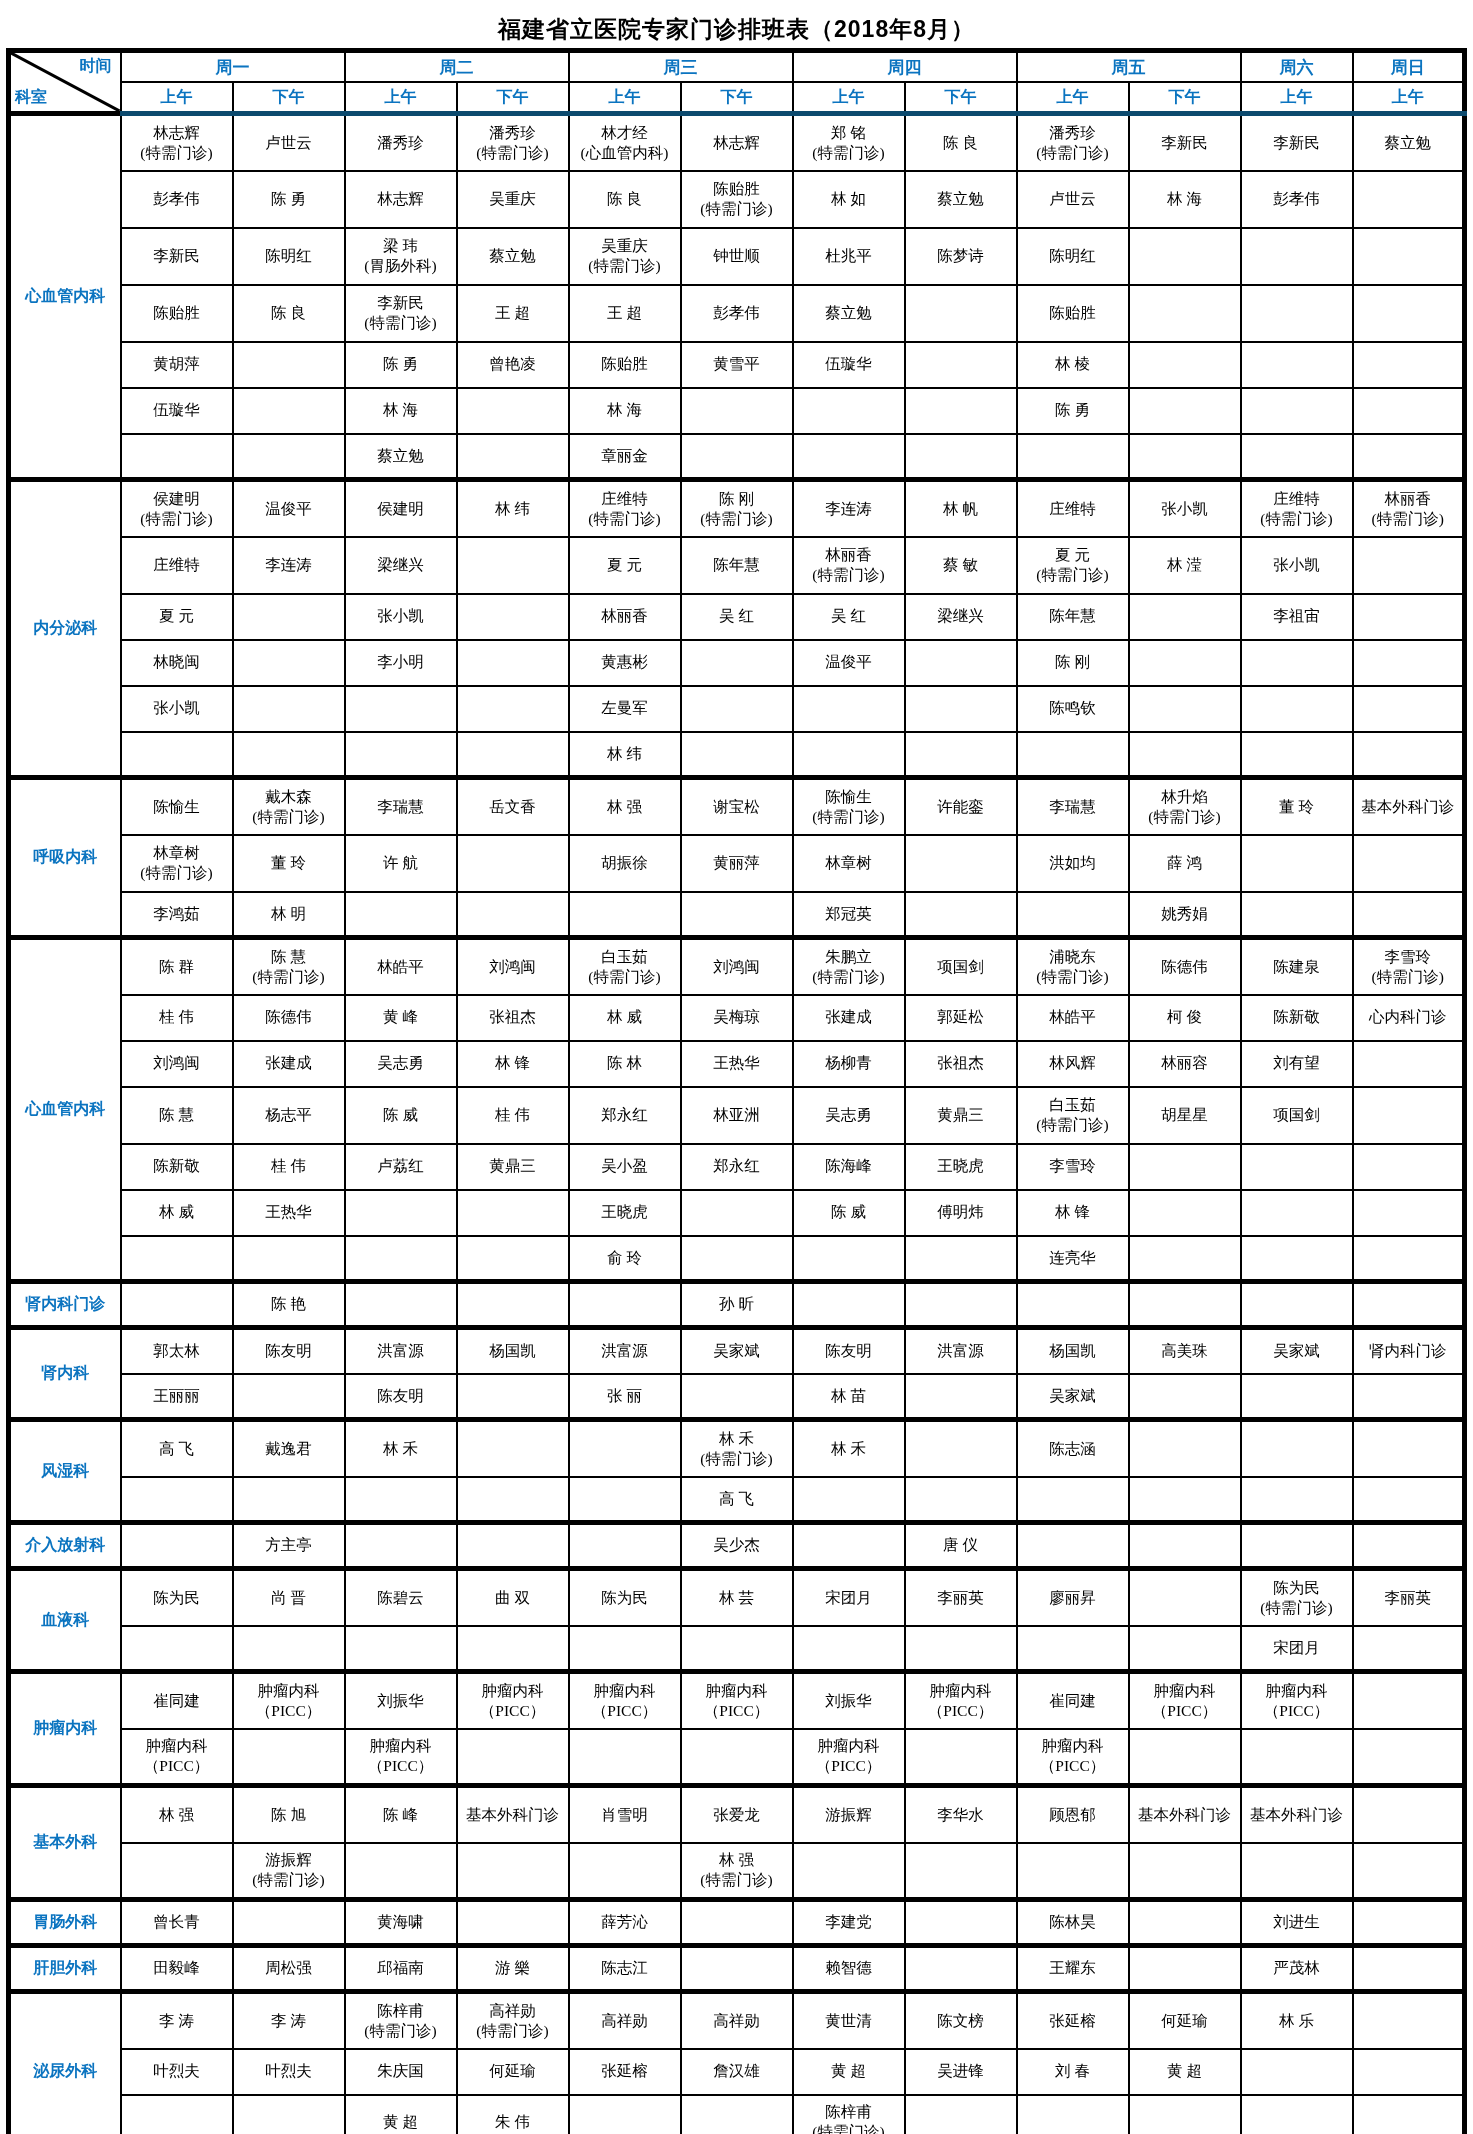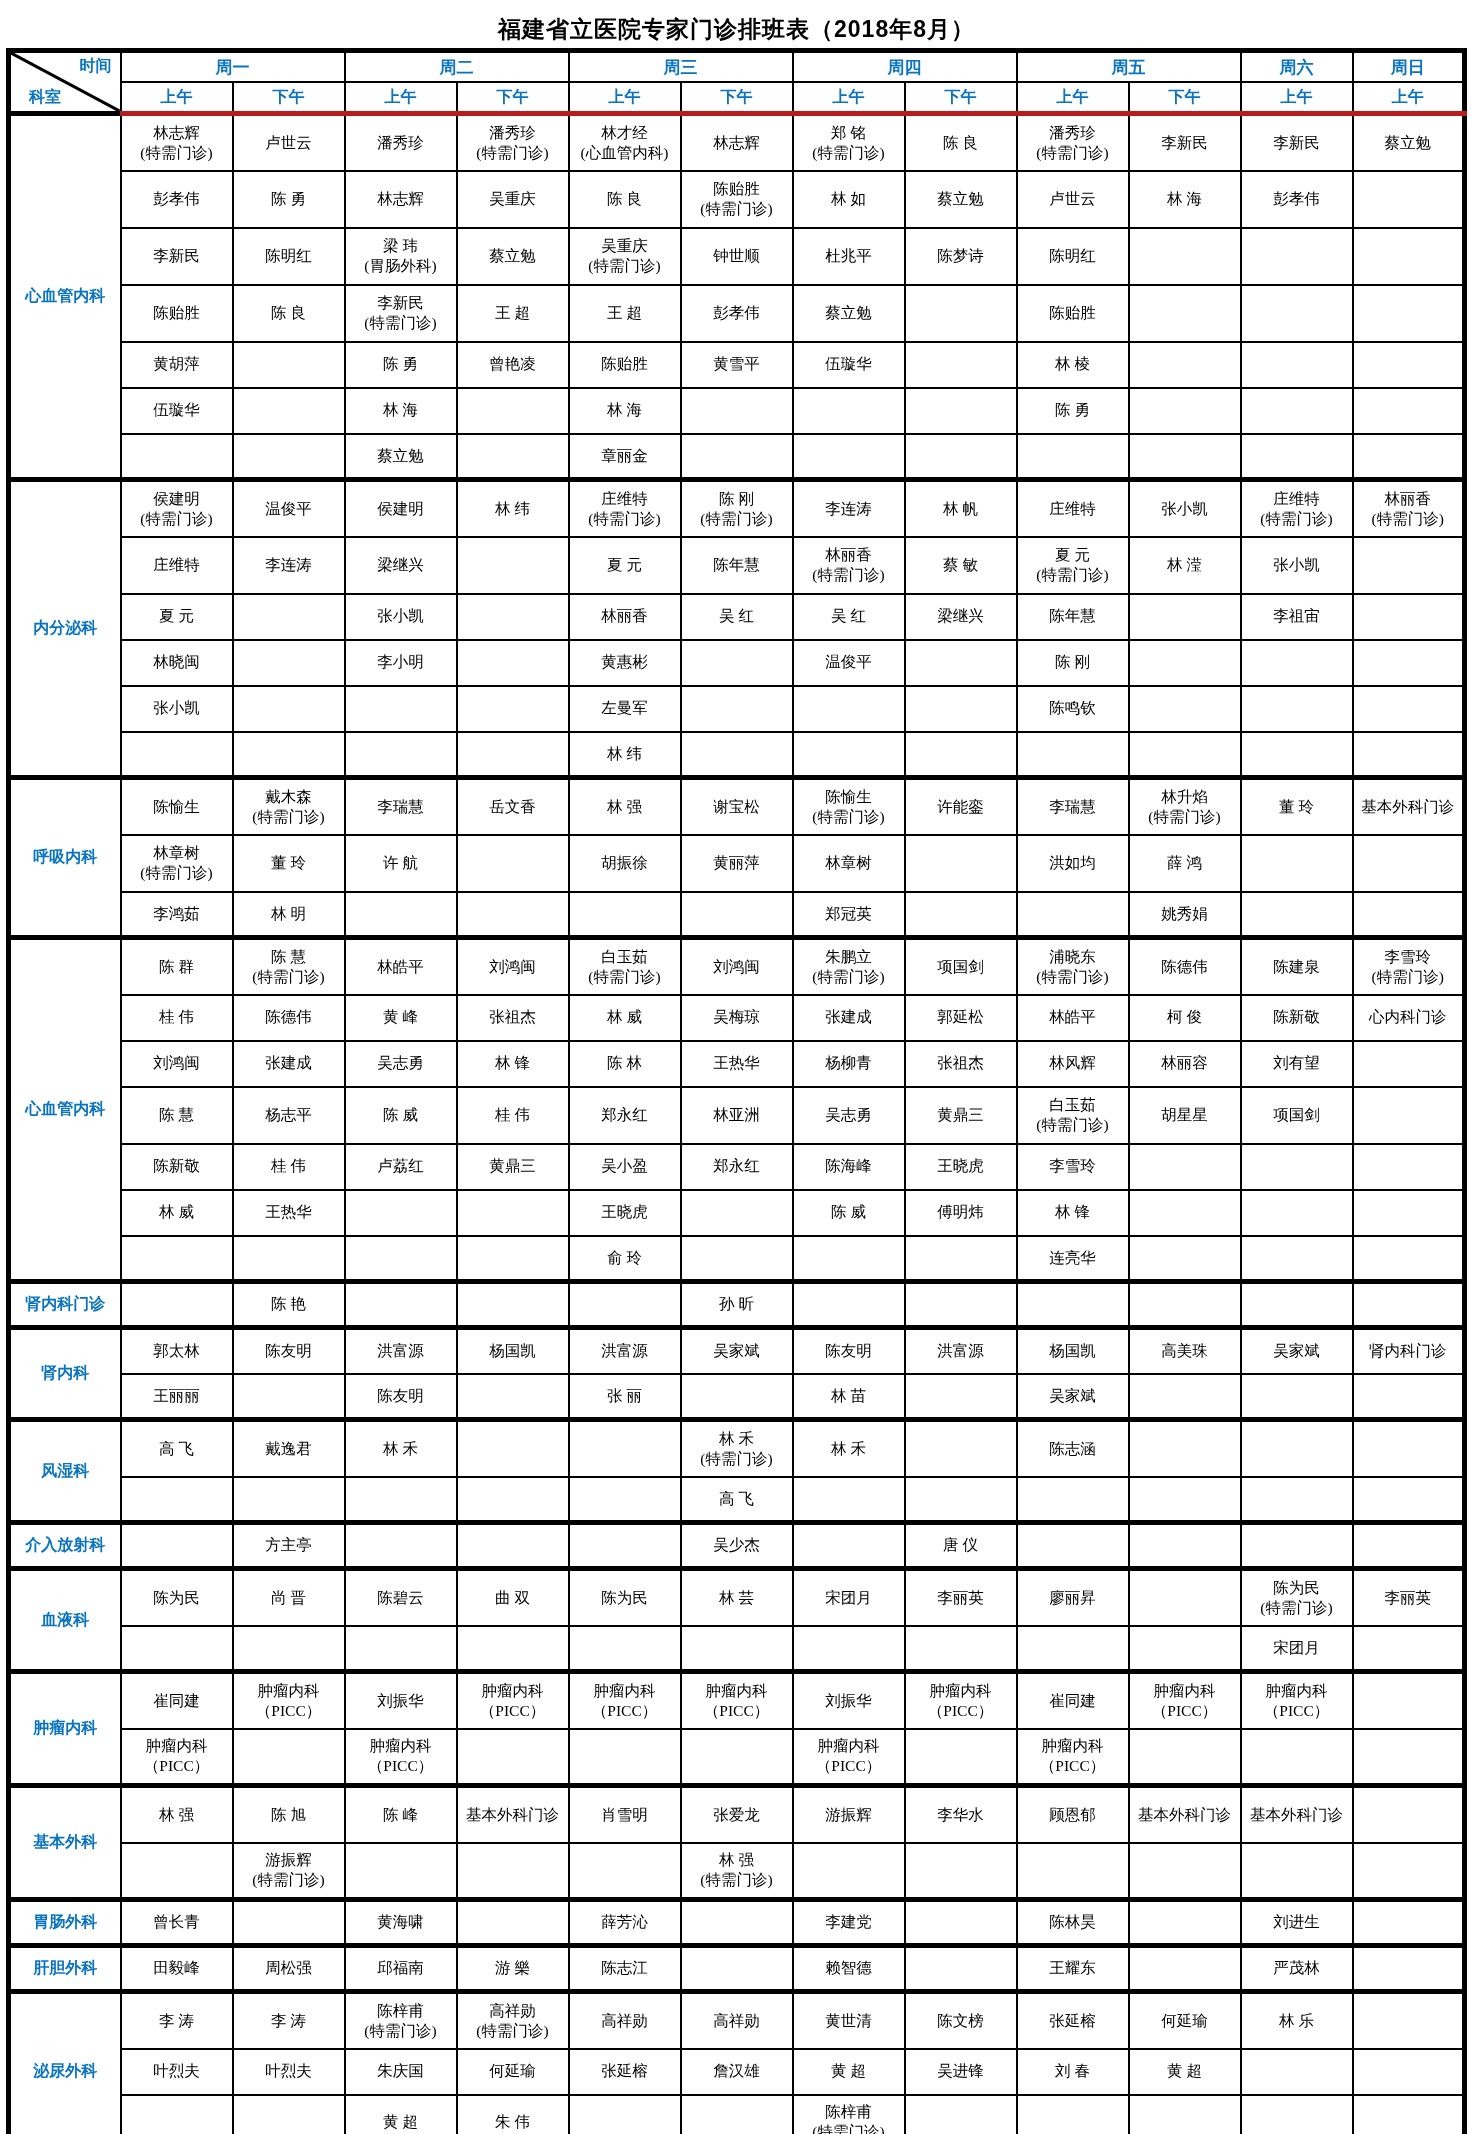--- a/index.html
+++ b/index.html
@@ -21,25 +21,25 @@
   col.dept-col{width:112px;}
   col.day-col{width:112px;}
   th,td{
     border:2px solid #000;
     text-align:center;vertical-align:middle;
     padding:1px 2px;overflow:hidden;
   }
   thead th{color:var(--accent);font-weight:bold;font-size:17px;height:28px;padding:0;}
   thead tr.session-row th{font-size:16px;}
   thead{border-bottom:5px solid #000;}
-  tr.session-row th{border-bottom:5px solid #b91c1c;}
+  tr.session-row th{border-bottom:5px solid #0c4a6e;}
   th.corner{position:relative;padding:0;text-align:right;}
   th.corner svg{position:absolute;top:0;left:0;width:100%;height:100%;}
   th.corner .corner-top{position:absolute;top:3px;right:8px;font-size:16px;}
-  th.corner .corner-bottom{position:absolute;bottom:3px;left:18px;font-size:16px;}
+  th.corner .corner-bottom{position:absolute;bottom:3px;left:4px;font-size:16px;}
   tbody th.dept{
     color:var(--accent);font-weight:bold;font-size:16px;
     padding:0 2px;
   }
   tbody td{
     font-size:15.5px;line-height:1.3;
     white-space:pre-line;
   }
   tr.section-start td, tr.section-start th{border-top:5px solid #000;}
   tbody tr{height:46px;}

